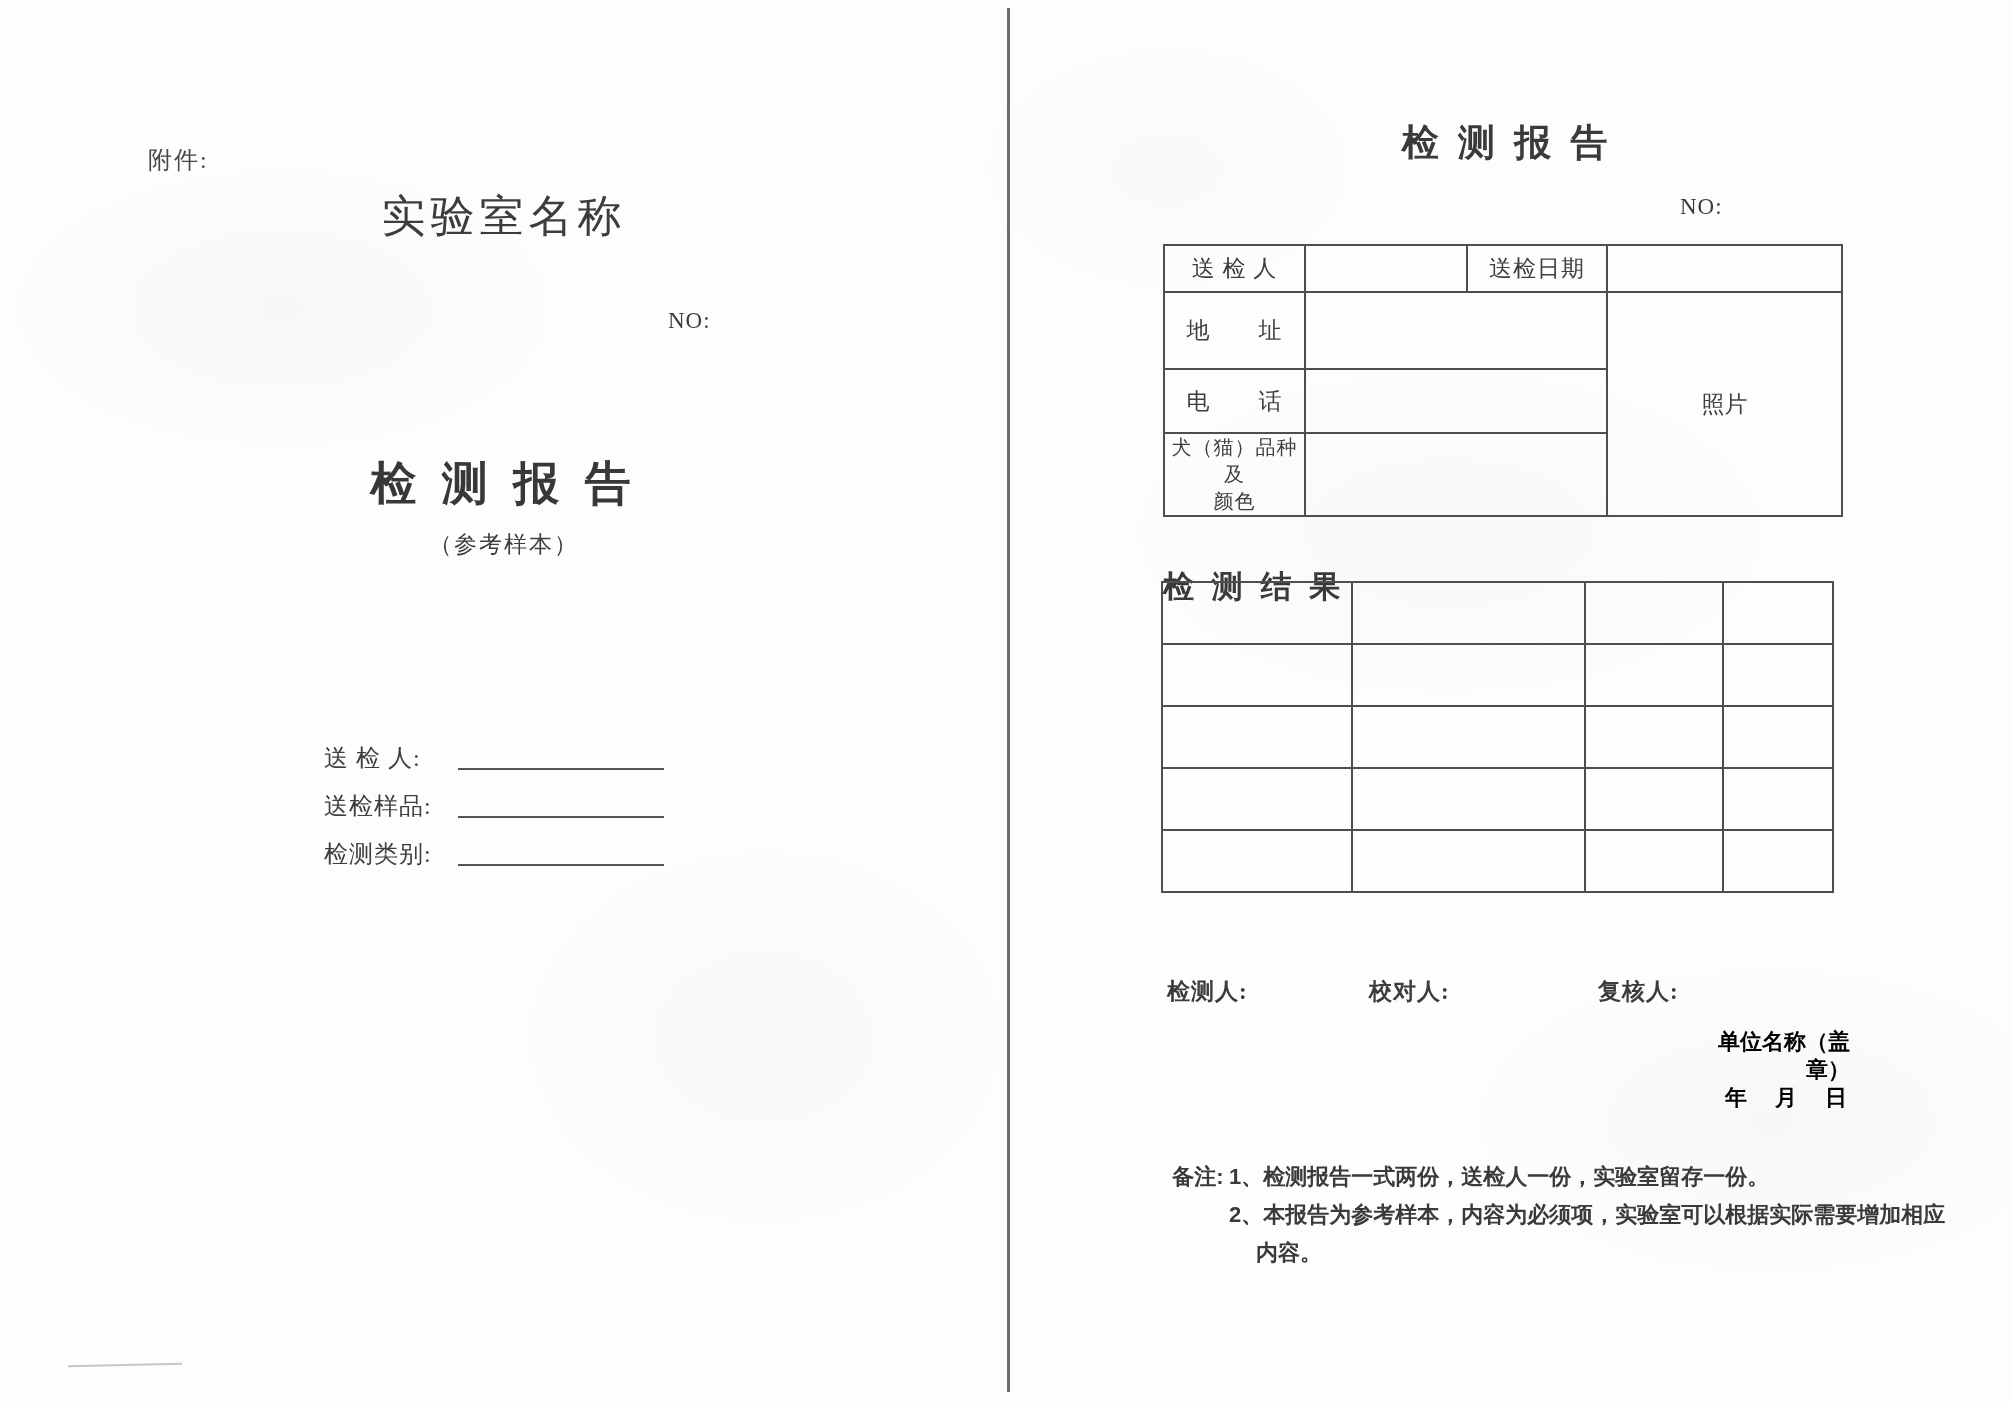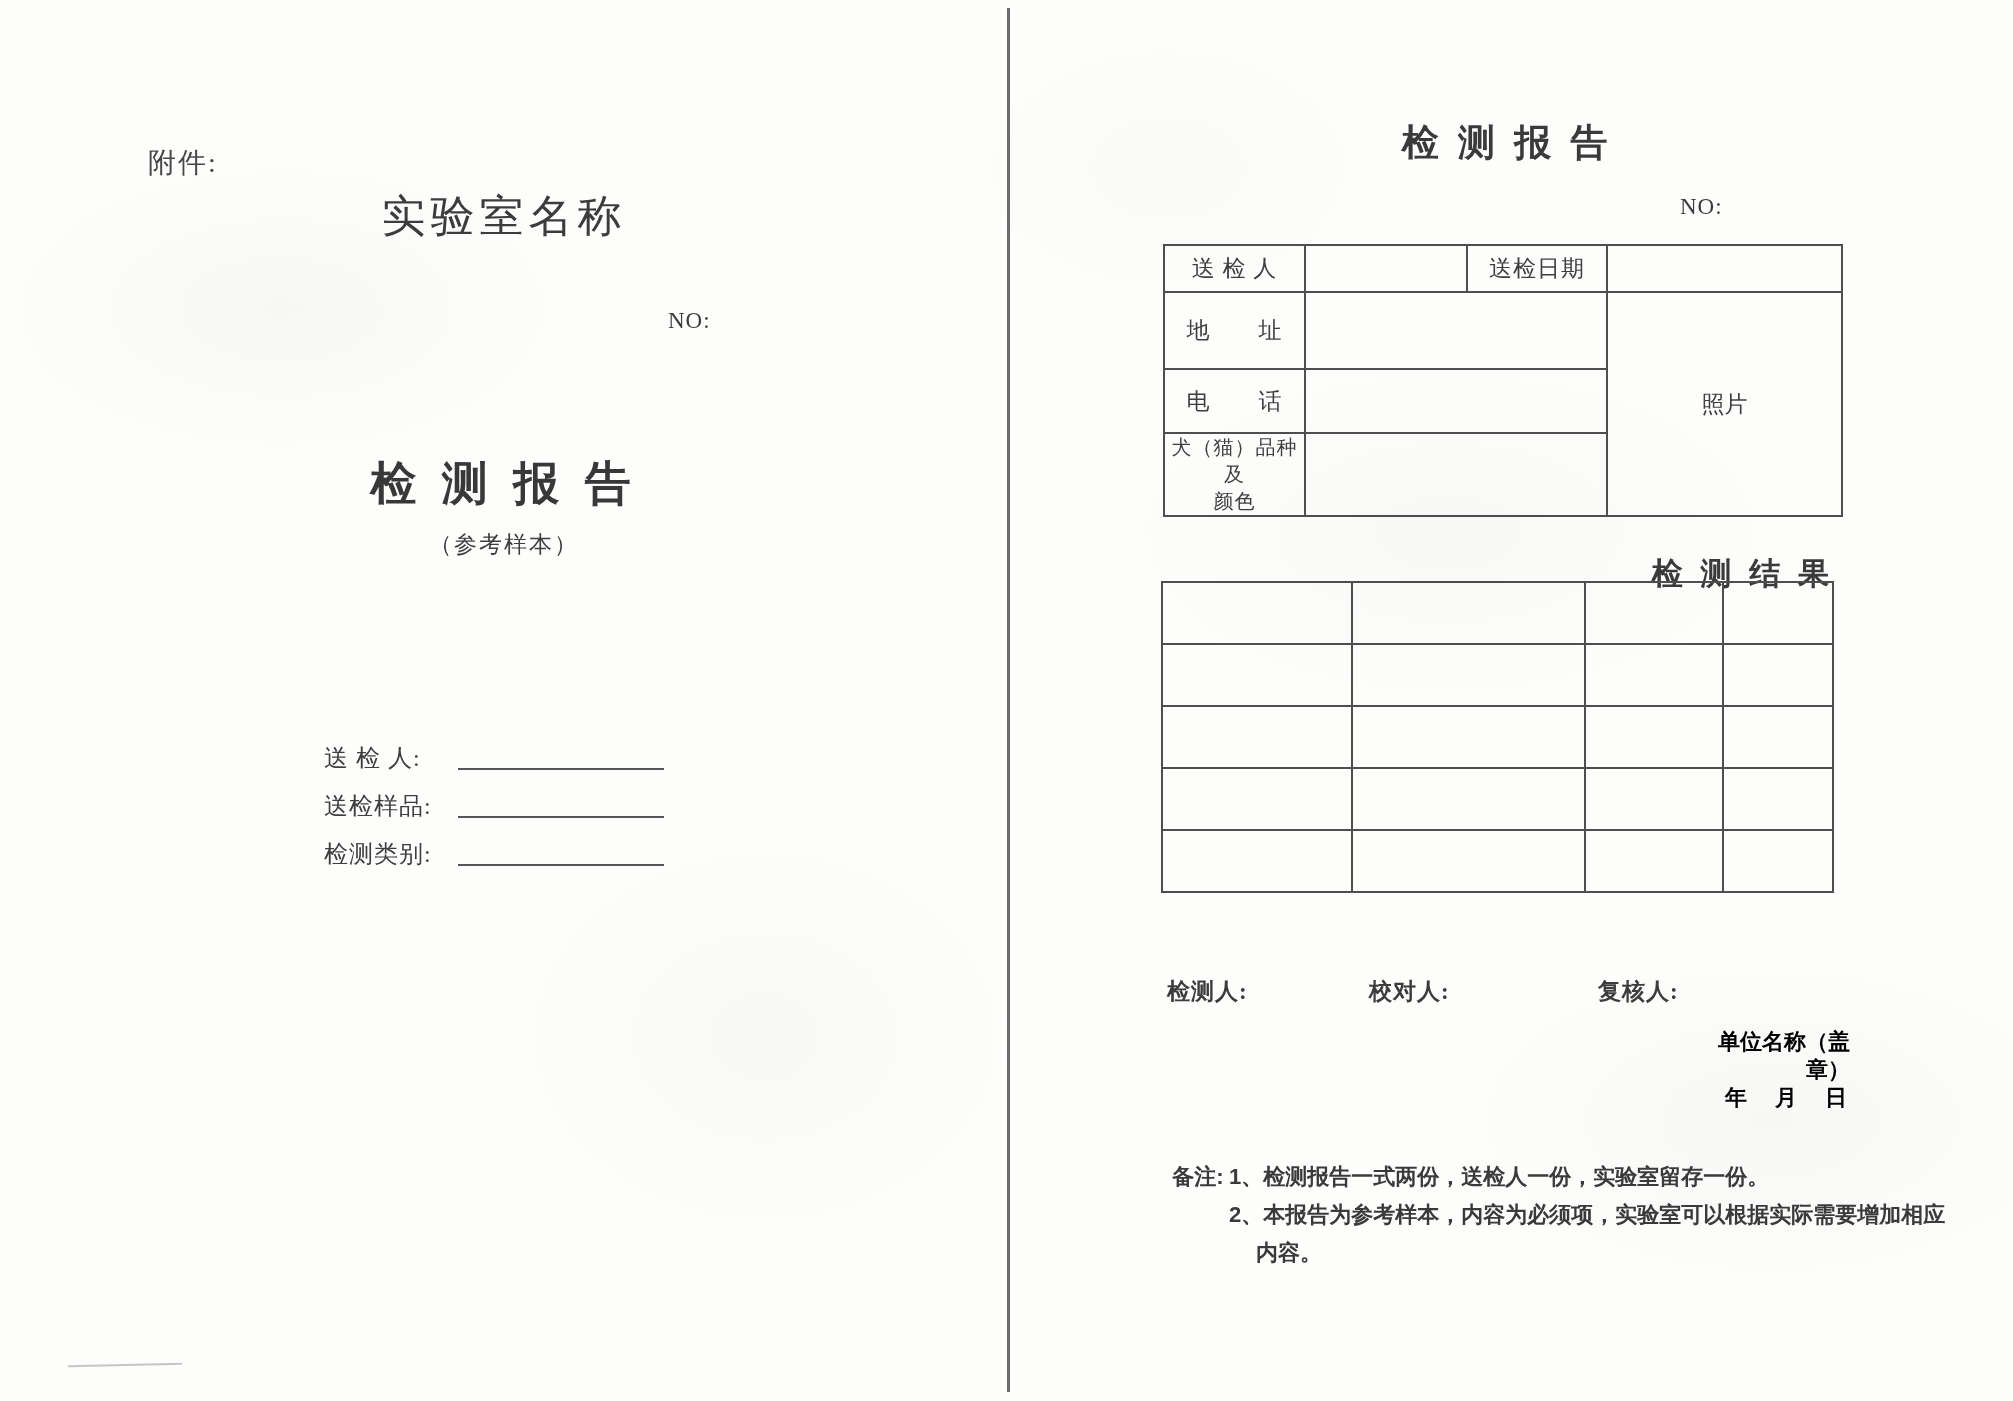--- a/index.html
+++ b/index.html
@@ -36,21 +36,21 @@
     background: #6c6c6c;
   }
   .scan-artifact-line {
     left: 68px; top: 1364px;
     width: 114px; height: 2px;
     background: #c6c6c6;
     transform: rotate(-1.2deg);
   }
 
   
-  .attachment-label { left: 148px; top: 144px; font-size: 28px; letter-spacing: 2px; color: #474747; }
+  .attachment-label { left: 148px; top: 144px; font-size: 24px; letter-spacing: 2px; color: #474747; }
   .lab-name {
     left: 0; top: 187px; width: 1008px;
     text-align: center;
     font-size: 44px; letter-spacing: 5px; color: #3c3c3c;
   }
   .no-left { left: 668px; top: 308px; font-size: 23px; letter-spacing: 1px; color: #3c3c3c; }
   .title-left {
     left: 0; top: 453px; width: 1008px;
     text-align: center;
     font-size: 46px; font-weight: 700; letter-spacing: 7px; color: #383838;
@@ -91,22 +91,22 @@
     text-align: center;
     vertical-align: middle;
     font-size: 23px;
     color: #3e3e3e;
   }
   .info-table { left: 1163px; top: 244px; width: 678px; }
   .info-table td.lbl { letter-spacing: 1px; }
   .info-table .breed-line { line-height: 27px; font-size: 20px; }
 
   .results-heading {
-    left: 1163px; top: 553px; width: 671px;
-    text-align: right;
+    left: 1163px; top: 566px; width: 671px;
+    text-align: left;
     font-size: 31px; font-weight: 600; letter-spacing: 5px; color: #3a3a3a;
   }
   .results-table { left: 1161px; top: 581px; width: 671px; }
   .results-table td.hdr { font-size: 22px; font-weight: 500; letter-spacing: 1px; }
 
   .sig-label { top: 976px; font-size: 23px; font-weight: 600; color: #3c3c3c; letter-spacing: 1px; }
   .sig-tester { left: 1167px; }
   .sig-proofreader { left: 1369px; }
   .sig-reviewer { left: 1598px; }
 

